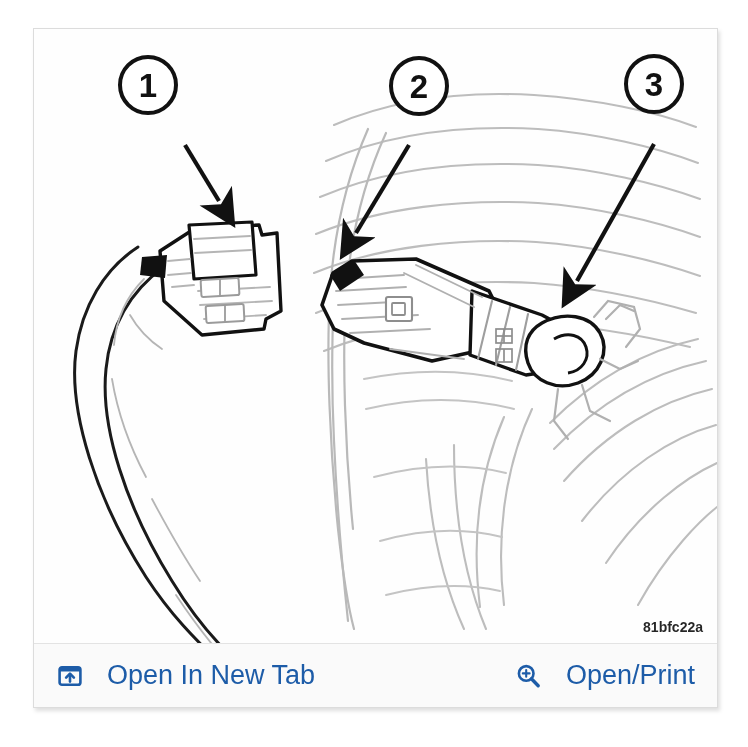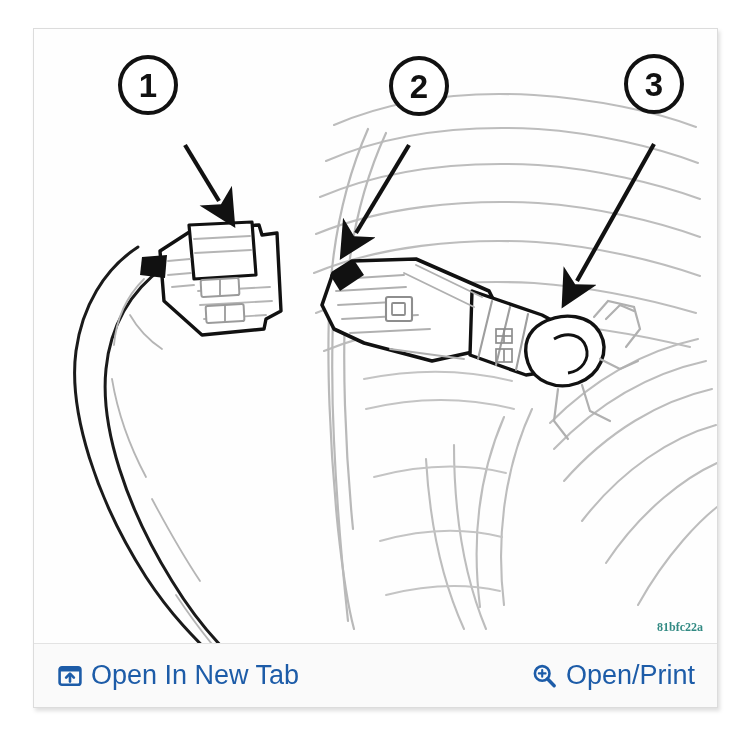--- a/index.html
+++ b/index.html
@@ -41,25 +41,25 @@
     position: absolute;
     left: 0;
     top: 0;
     display: block;
   }
 
   #figure-watermark {
     position: absolute;
     right: 14px;
     bottom: 8px;
-    font-family: Liberation Serif, serif;
-    font-size: 12px;
+    font-family: Liberation Sans, sans-serif;
+    font-size: 14px;
     font-weight: bold;
     letter-spacing: 0px;
-    color: #0f766e;
+    color: #000000;
     opacity: 0.85;
     white-space: nowrap;
   }
 
   
   #viewer-toolbar {
     position: absolute;
     left: 0;
     bottom: 0;
     width: 683px;
@@ -68,21 +68,21 @@
     border-top: 1px solid #e3e3e3;
     box-sizing: border-box;
     display: flex;
     align-items: center;
     justify-content: space-between;
     padding: 0 22px 0 24px;
   }
   .toolbar-action {
     display: flex;
     align-items: center;
-    gap: 9px;
+    gap: 25px;
     color: #1d5ca8;
     cursor: pointer;
     user-select: none;
     text-decoration: none;
   }
   .toolbar-action .action-label {
     font-family: "Liberation Sans", sans-serif;
     font-size: 27px;
     line-height: 1;
     color: #1d5ca8;

